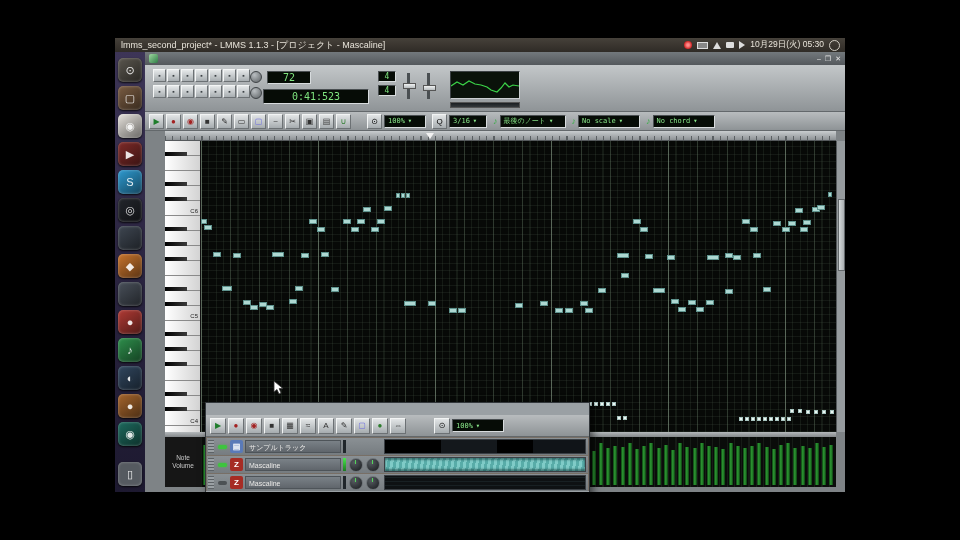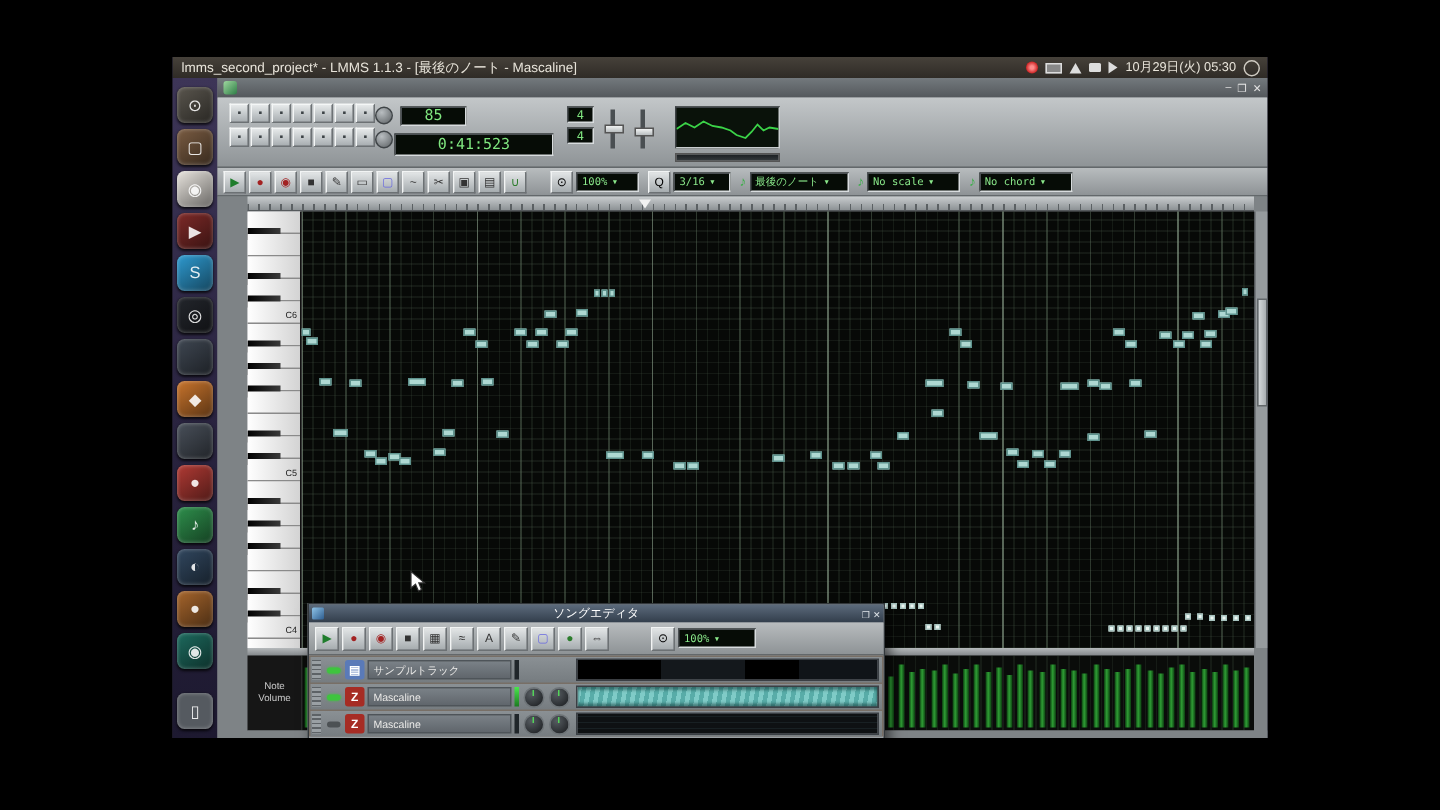--- a/index.html
+++ b/index.html
@@ -133,21 +133,21 @@
   .pat.p3{background:repeating-linear-gradient(0deg,#0e1113 0 3px,#182023 3px 4px)}
 
   #cursor{position:absolute;left:273px;top:380px;z-index:50}
 </style>
 </head>
 <body>
 
 <div id="screen">
 
   <div id="panel">
-    <span class="ptitle">lmms_second_project* - LMMS 1.1.3 - [最後のノート - Mascaline]</span>
+    <span class="ptitle">lmms_second_project* - LMMS 1.1.3 - [プロジェクト - Mascaline]</span>
     <div id="tray">
       <span id="ti-update" class="ti"></span>
       <span id="ti-batt" class="ti"></span>
       <span id="ti-wifi" class="ti"></span>
       <span id="ti-kbd" class="ti"></span>
       <span id="ti-vol" class="ti"></span>
       <span id="clock">10月29日(火) 05:30</span>
       <span id="ti-gear" class="ti"></span>
     </div>
   </div>
@@ -194,21 +194,21 @@
           <div class="sbtn">▪</div>
           <div class="sbtn">▪</div>
           <div class="sbtn">▪</div>
           <div class="sbtn">▪</div>
           <div class="sbtn">▪</div>
           <div class="sbtn">▪</div>
           <div class="sbtn">▪</div>
         </div>
       <div class="knob" style="left:105px;top:6px"></div>
       <div class="knob" style="left:105px;top:22px"></div>
-      <div class="lcd" style="left:122px;top:6px;width:44px;height:13px;font-size:10px;line-height:11px">85</div>
+      <div class="lcd" style="left:122px;top:6px;width:44px;height:13px;font-size:10px;line-height:11px">72</div>
       <div class="lcd" style="left:118px;top:24px;width:106px;height:15px;font-size:10px;line-height:13px">0:41:523</div>
       <div class="lcd" style="left:233px;top:6px;width:18px;height:11px;font-size:8px;line-height:9px">4</div>
       <div class="lcd" style="left:233px;top:20px;width:18px;height:11px;font-size:8px;line-height:9px">4</div>
       <div id="slider1" style="left:262px">
           <div class="sthumb" style="top:10px"></div>
         </div>
       <div id="slider2" style="left:282px">
           <div class="sthumb" style="top:12px"></div>
         </div>
       <div id="scope">
@@ -489,28 +489,20 @@
           <div class="vbar" style="left: 592.4px; height: 37px;"></div>
           <div class="vbar" style="left: 599.6px; height: 39px;"></div>
           <div class="vbar" style="left: 606.8px; height: 37px;"></div>
           <div class="vbar" style="left: 614px; height: 42px;"></div>
           <div class="vbar" style="left: 621.2px; height: 38px;"></div>
           <div class="vbar" style="left: 628.4px; height: 40px;"></div>
         </div>
       <div id="prbottom"></div>
 
       <div id="songeditor">
-        <div id="setitle">
-          <span id="seticon"></span>
-          <span>ソングエディタ</span>
-          <span id="sectl">
-              <span>❐</span>
-              <span>✕</span>
-            </span>
-        </div>
         <div id="setb">
           <span id="setbbtns" style="display:flex;gap:2px">
               <span class="sebtn" style="color: rgb(31, 125, 44);">▶</span>
               <span class="sebtn" style="color: rgb(163, 34, 34);">●</span>
               <span class="sebtn" style="color: rgb(163, 34, 34);">◉</span>
               <span class="sebtn" style="color: rgb(51, 51, 51);">■</span>
               <span class="sebtn" style="color: rgb(51, 51, 51);">▦</span>
               <span class="sebtn" style="color: rgb(51, 51, 51);">≈</span>
               <span class="sebtn" style="color: rgb(51, 51, 51);">A</span>
               <span class="sebtn" style="color: rgb(51, 51, 51);">✎</span>

